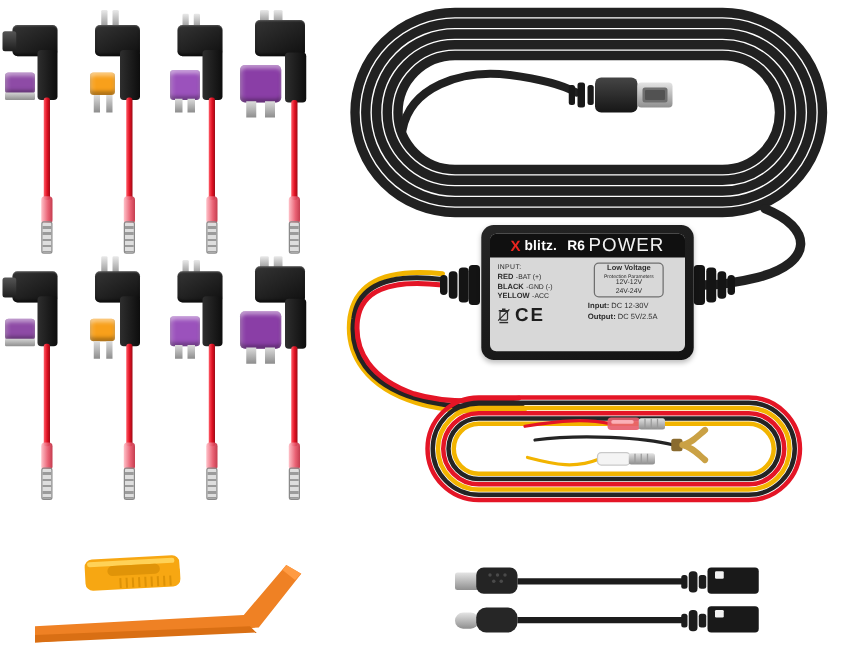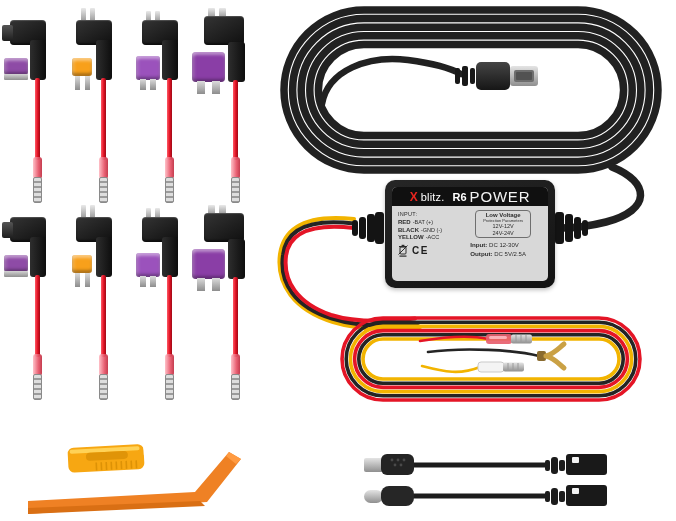--- a/index.html
+++ b/index.html
@@ -48,30 +48,30 @@
   .type-ato .wire{left:41px;top:72px;height:80px}
   .type-ato .sleeve{left:39px}
   .type-ato .crimp{left:39px}
 
   
   .power-box{position:absolute;left:385px;top:180px;width:170px;height:108px;background:linear-gradient(160deg,#262626,#121212);
         border-radius:10px;box-shadow:0 2px 4px rgba(0,0,0,.25);}
   .box-label{position:absolute;left:7px;top:7px;right:7px;bottom:7px;background:#d8d8d8;border-radius:5px;overflow:hidden;}
   .label-top{height:19px;background:#101010;display:flex;align-items:center;justify-content:center;gap:3px;}
   .bx{color:#e8251f;font-weight:bold;font-size:12px;}
-  .bl{color:#fff;font-weight:normal;font-size:11px;letter-spacing:.2px;}
+  .bl{color:#fff;font-weight:bold;font-size:11px;letter-spacing:.2px;}
   .bm{color:#fff;font-weight:bold;font-size:11px;margin-left:5px;}
   .bp{color:#f2f2f2;font-weight:400;font-size:15px;letter-spacing:.8px;}
   .label-body{display:flex;padding:4px 6px 0 6px;color:#2c2c2c;}
   .col-left{width:46%;}
   .inp{font-size:5.5px;margin:1px 0 2px 0;letter-spacing:.3px;}
   .wl{font-size:5.5px;margin:1.5px 0;white-space:nowrap;}
   .wl b{font-size:6px;margin-right:2px;}
   .marks{display:flex;align-items:center;gap:4px;margin-top:4px;}
-  .ce{font-size:10px;font-weight:600;letter-spacing:1.5px;color:#1e1e1e;}
+  .ce{font-size:15px;font-weight:600;letter-spacing:1.5px;color:#1e1e1e;}
   .col-right{flex:1;display:flex;flex-direction:column;align-items:center;}
   .lv-box{border:1px solid #6f6f6f;border-radius:4px;padding:1px 7px;text-align:center;}
   .lv-t{font-size:6px;font-weight:600;}
   .lv-s{font-size:4px;}
   .lv-v{font-size:5.5px;line-height:6.5px;}
   .spec{font-size:6px;margin-top:2.5px;white-space:nowrap;align-self:flex-start;margin-left:6px;}
   .spec b{font-size:6.2px;}
 </style>
 </head>
 <body>

